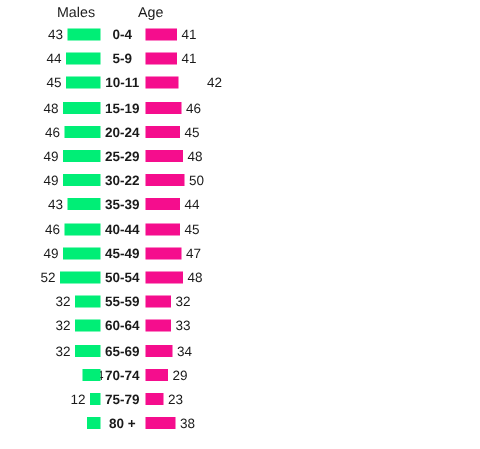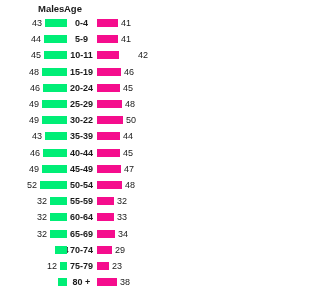--- a/index.html
+++ b/index.html
@@ -24,27 +24,27 @@
   .header-row {
     position: absolute;
     left: 0;
     top: 2px;
     width: 166px;
     height: 13px;
   }
   .hdr {
     position: absolute;
     font-size: 9.5px;
-    font-weight: bold;
+    font-weight: normal;
     color: #1a1a1a;
     white-space: nowrap;
     line-height: 12px;
   }
   .hdr-males  { left: 38px; top: 1px; }
-  .hdr-age    { left: 64px; top: 1px; }
+  .hdr-age    { left: 92px; top: 1px; }
   .hdr-fem    { left: 105px; top: 1px; }
 
   .row {
     position: absolute;
     left: 0;
     width: 166px;
     height: 16px;
   }
   .m-val {
     position: absolute;

